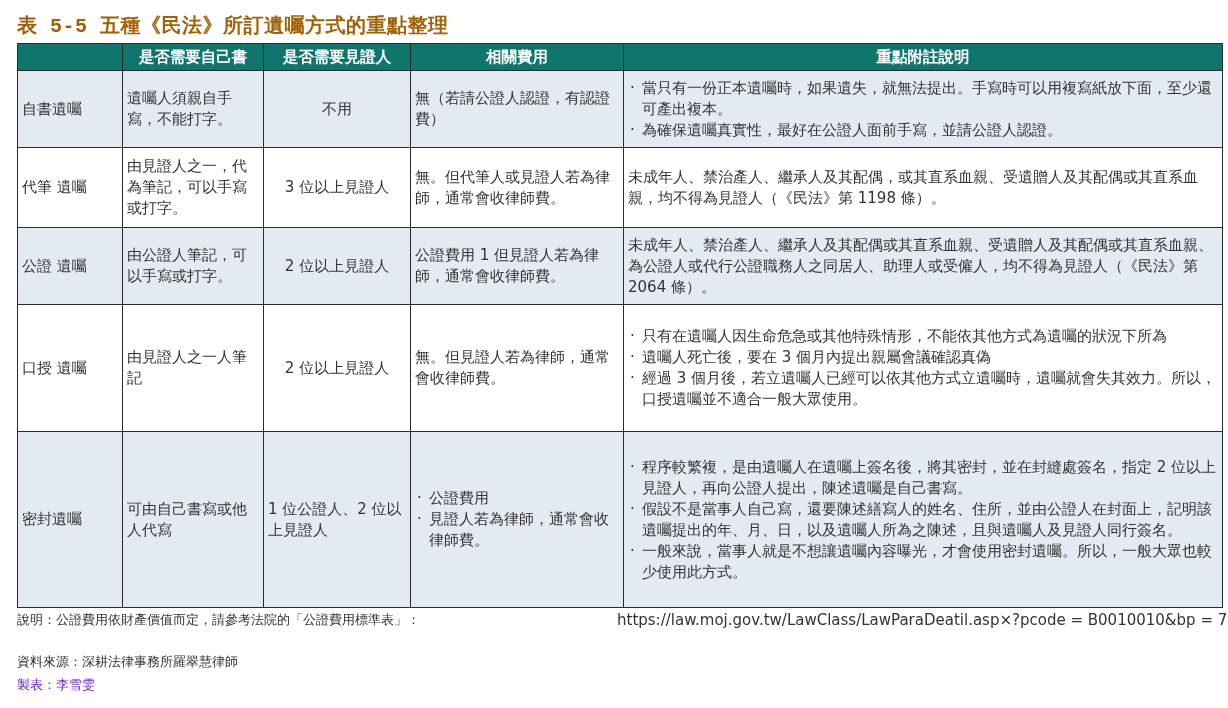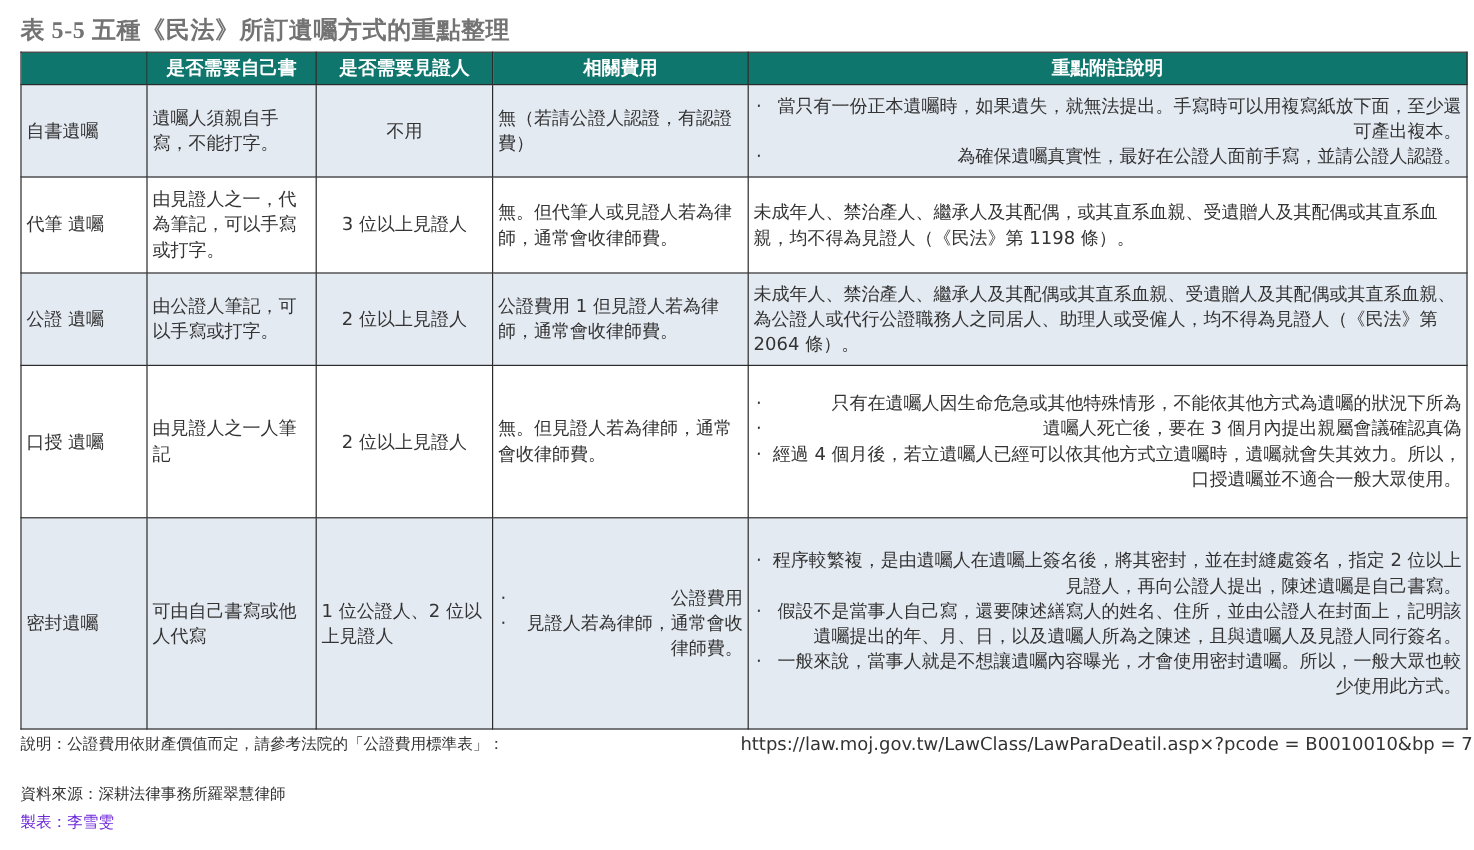--- a/index.html
+++ b/index.html
@@ -1,30 +1,30 @@
 <!DOCTYPE html>
 <html><head>
 <meta charset="utf-8">
 <style>
   html, body { margin:0; padding:0; background:#ffffff; }
   body { width:1228px; height:708px; position:relative; overflow:hidden;
          font-family:"DejaVu Sans", "Liberation Sans", sans-serif; color:#222; }
-  .title { position:absolute; left:17px; top:12px; font-family:Liberation Serif, serif;
-           font-size:20px; font-weight:bold; color:#737373; letter-spacing:0.5px; white-space:nowrap; }
+  .title { position:absolute; left:17px; top:12px; font-family:Liberation Mono, monospace;
+           font-size:20px; font-weight:bold; color:#a16207; letter-spacing:0.5px; white-space:nowrap; }
   table { position:absolute; left:17px; top:43px; border-collapse:collapse; table-layout:fixed;
           width:1205px; font-size:15px; line-height:21px; }
   th, td { border:1.5px solid #2a2a2a; padding:0 4px; vertical-align:middle; }
   th { background:#0f766e; color:#ffffff; font-weight:bold; height:26px; font-size:15.5px; text-align:center; }
   td { color:#333; }
   tr.shade td { background:#e4eaf2; }
   tr.plain td { background:#ffffff; }
   td.name { text-align:left; }
   td.center { text-align:center; }
   ul { list-style:none; margin:0; padding:0; }
-  li { position:relative; padding-left:14px;text-align:right; }
+  li { position:relative; padding-left:14px; }
   li::before { content:"·"; position:absolute; left:2px; top:0; }
   .note { position:absolute; left:17px; top:611px; font-size:13px; color:#333; white-space:nowrap; }
   .url { position:absolute; left:617px; top:611px; font-size:15px; color:#333; white-space:nowrap; }
   .source { position:absolute; left:17px; top:653px; font-size:13px; color:#333; white-space:nowrap; }
   .maker { position:absolute; left:17px; top:676px; font-size:13px; color:#6d28d9; white-space:nowrap; }
 </style>
 </head>
 <body>
 
 <div class="title">表 5-5 五種《民法》所訂遺囑方式的重點整理</div>
@@ -75,21 +75,21 @@
     </tr>
     <tr class="plain" style="height:127px">
       <td class="name">口授 遺囑</td>
       <td>由見證人之一人筆記</td>
       <td class="center">2 位以上見證人</td>
       <td>無。但見證人若為律師，通常會收律師費。</td>
       <td>
         <ul>
           <li>只有在遺囑人因生命危急或其他特殊情形，不能依其他方式為遺囑的狀況下所為</li>
           <li>遺囑人死亡後，要在 3 個月內提出親屬會議確認真偽</li>
-          <li>經過 4 個月後，若立遺囑人已經可以依其他方式立遺囑時，遺囑就會失其效力。所以，口授遺囑並不適合一般大眾使用。</li>
+          <li>經過 3 個月後，若立遺囑人已經可以依其他方式立遺囑時，遺囑就會失其效力。所以，口授遺囑並不適合一般大眾使用。</li>
         </ul>
       </td>
     </tr>
     <tr class="shade" style="height:176px">
       <td class="name">密封遺囑</td>
       <td>可由自己書寫或他人代寫</td>
       <td>1 位公證人、2 位以上見證人</td>
       <td>
         <ul>
           <li>公證費用</li>

